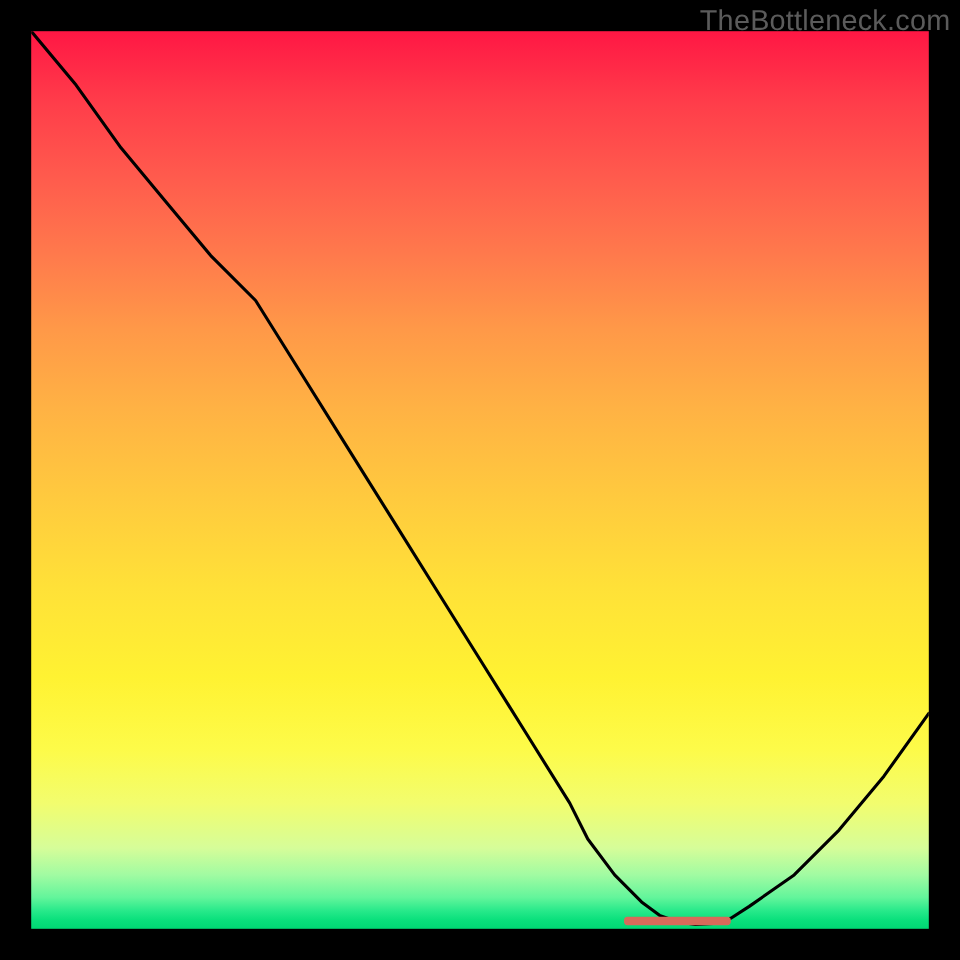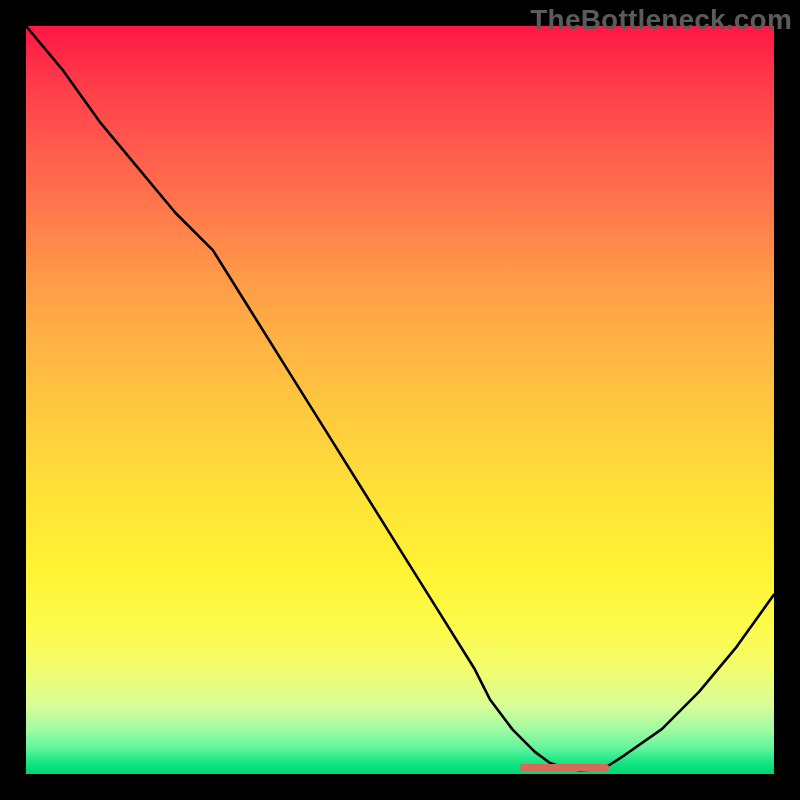--- a/index.html
+++ b/index.html
@@ -56,22 +56,22 @@
     background: #d86a5a;
     border-radius: 3px;
     height: 7px;
     pointer-events: none;
   }
   .attribution {
     position: absolute;
     top: 4px;
     right: 8px;
     color: #5b5b5b;
-    font-size: 28px;
-    font-weight: 700;
+    font-size: 24px;
+    font-weight: 400;
     letter-spacing: 0.2px;
   }
 </style>
 </head>
 <body>
 
 <div class="frame">
   <div class="plot">
     <svg class="curve" viewBox="0 0 748 748" preserveAspectRatio="none">
       <path fill="none" stroke="#000" stroke-width="2.6" stroke-linejoin="round" stroke-linecap="round" d="M0.0 0.0 L37.4 44.9 L74.8 97.2 L112.2 142.1 L149.6 187.0 L187.0 224.4 L224.4 284.2 L261.8 344.1 L299.2 403.9 L336.6 463.8 L374.0 523.6 L411.4 583.4 L448.8 643.3 L463.8 673.2 L486.2 703.1 L508.6 725.6 L523.6 736.8 L538.6 742.0 L553.5 744.3 L568.5 743.5 L583.4 739.0 L598.4 729.3 L635.8 703.1 L673.2 665.7 L710.6 620.8 L748.0 568.5"></path>

